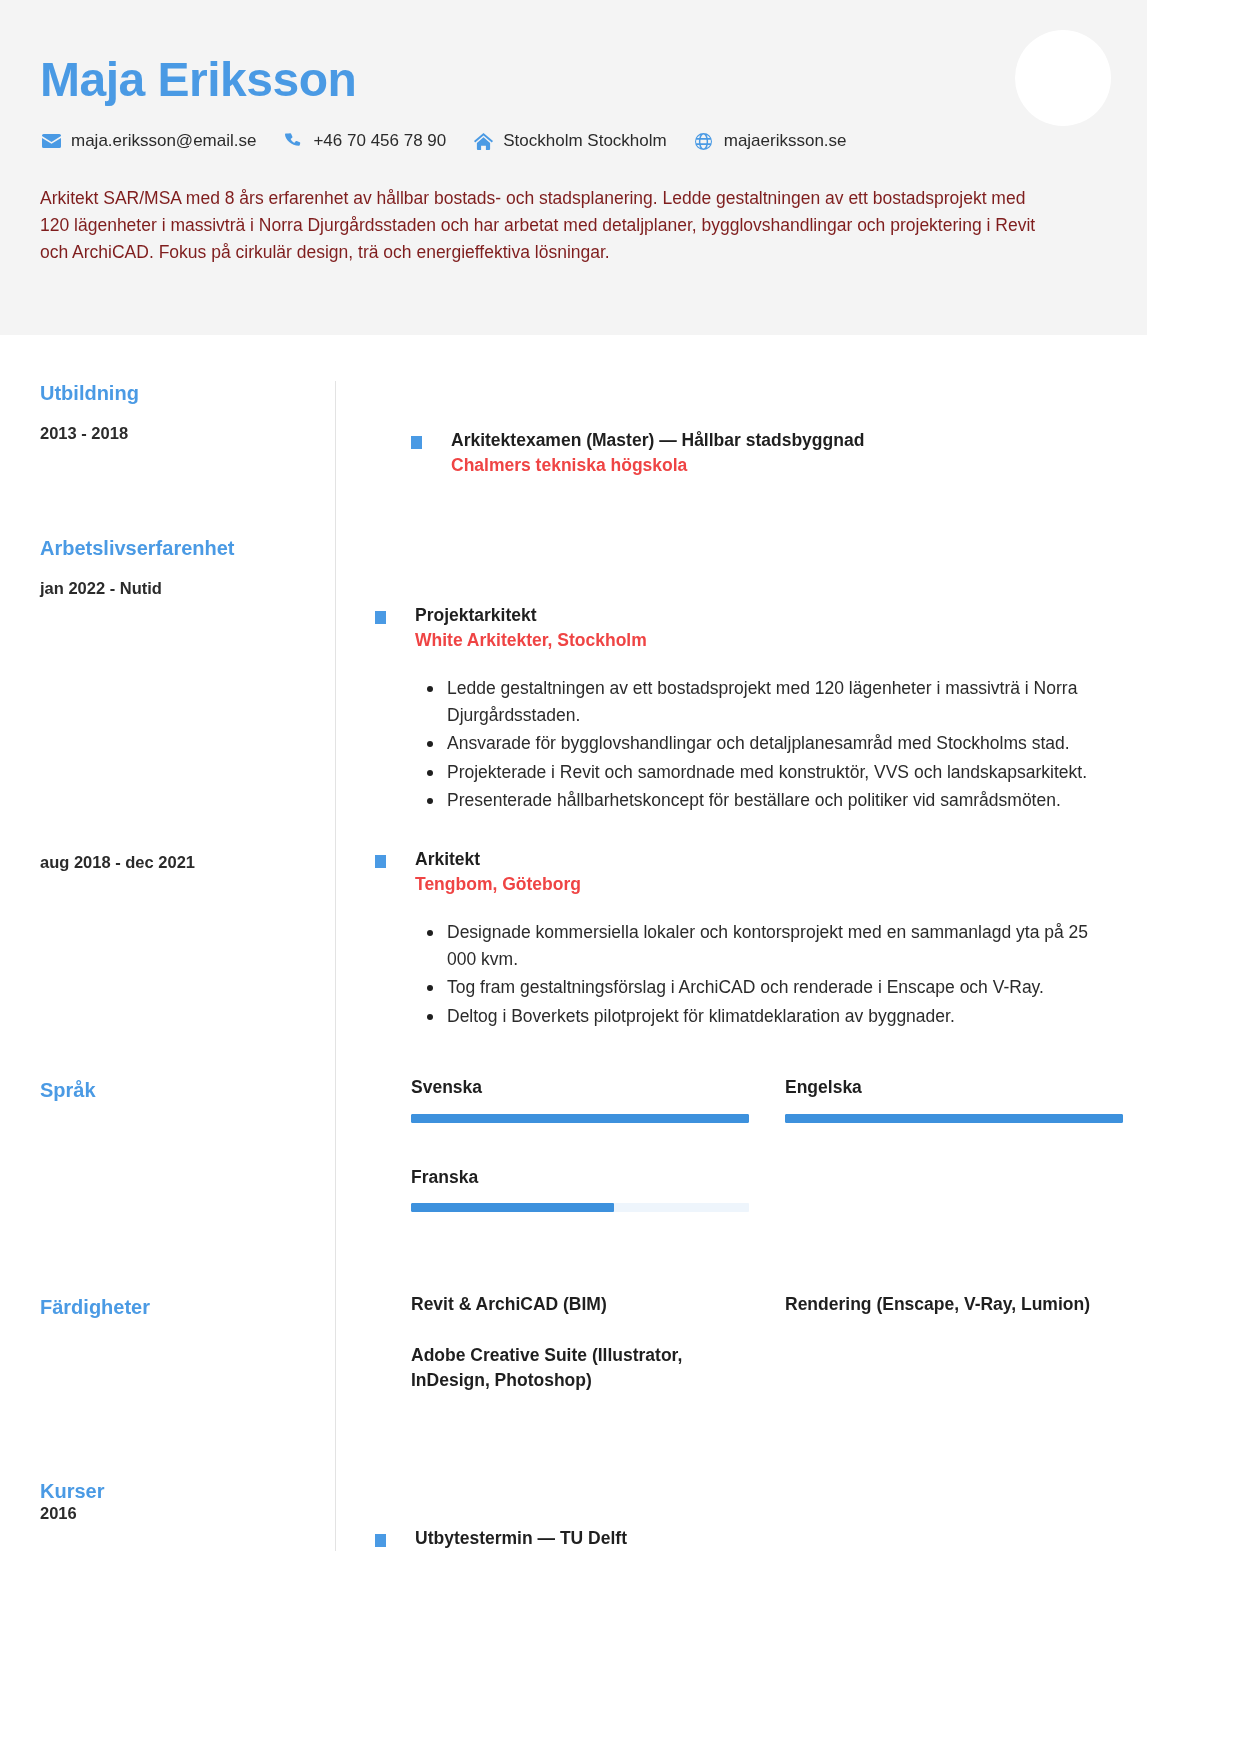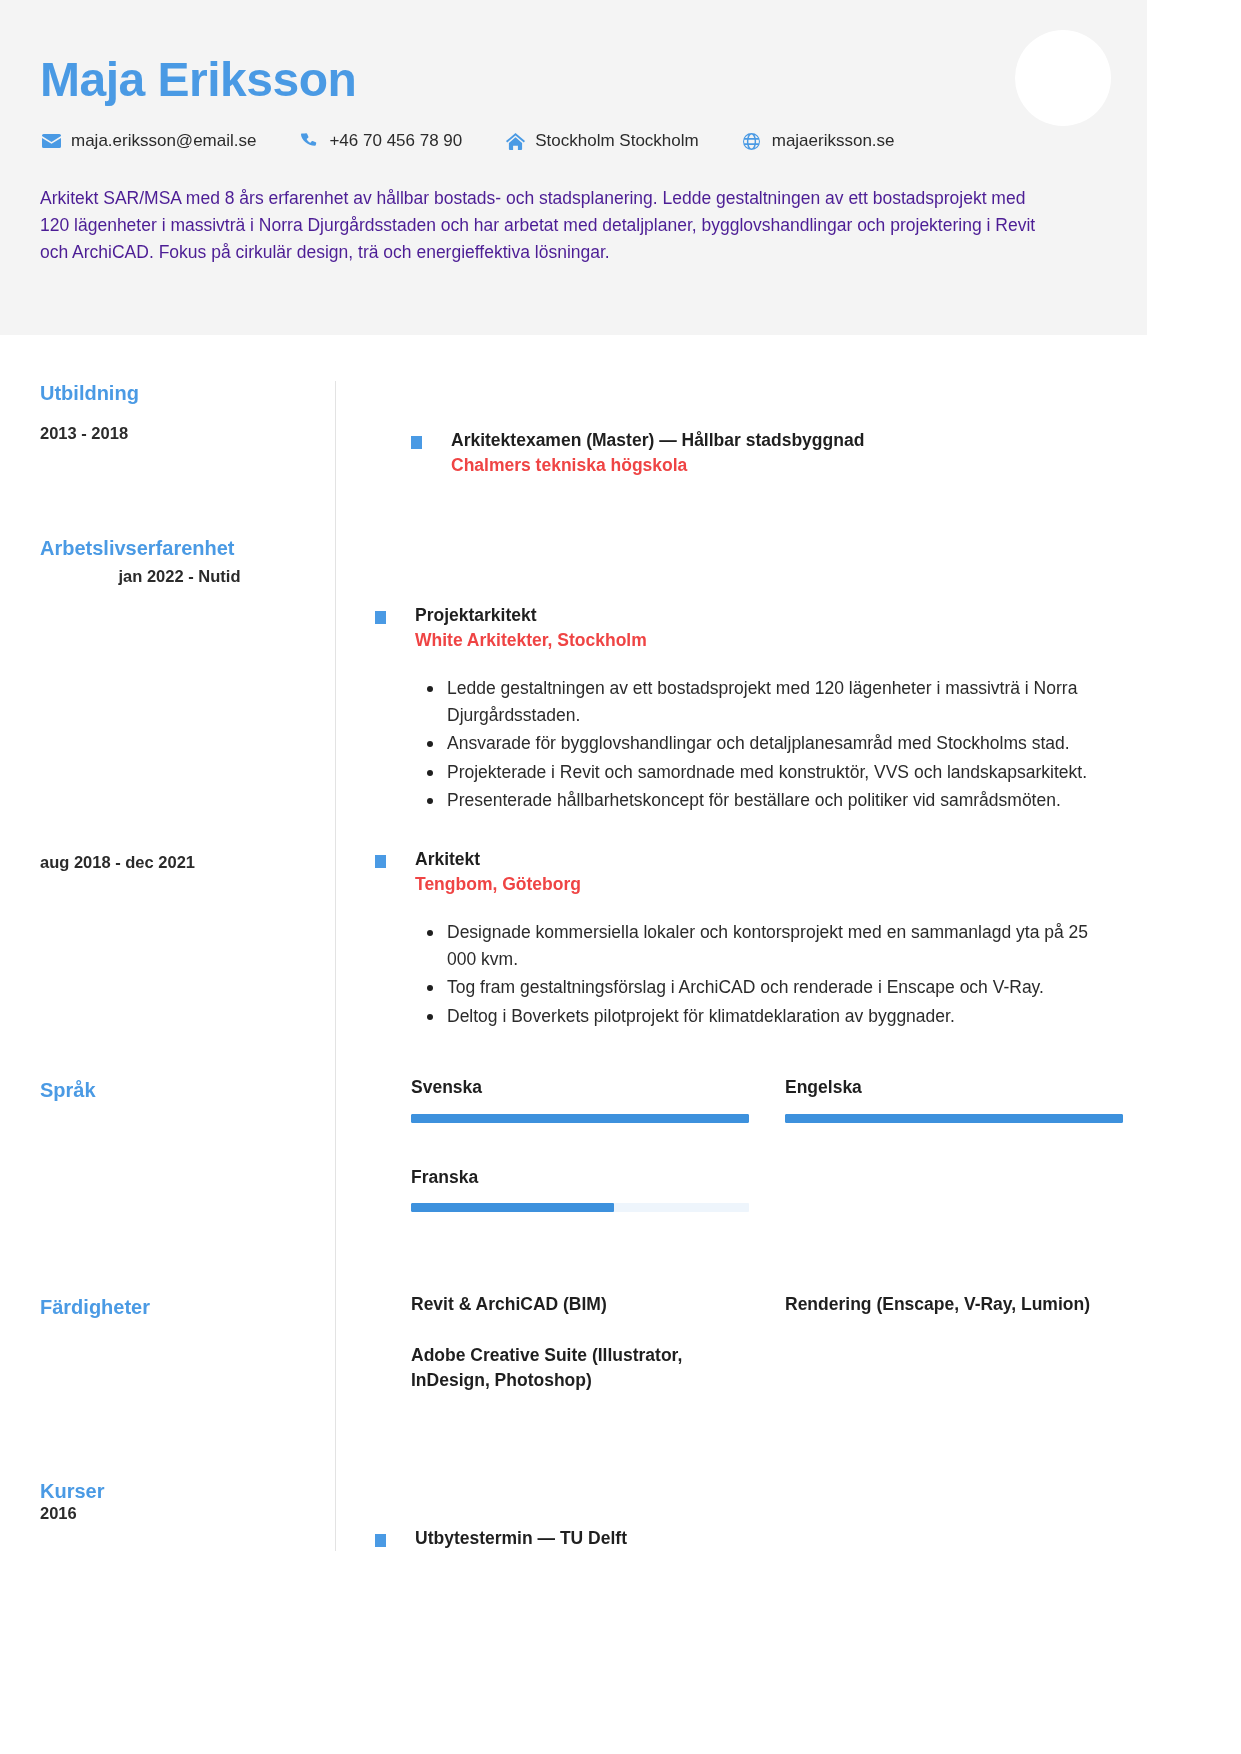--- a/index.html
+++ b/index.html
@@ -34,21 +34,21 @@
     color: #4a9ae4;
     letter-spacing: -0.5px;
     line-height: 1.15;
     margin-bottom: 24px;
   }
 
   .contact-row {
     display: flex;
     flex-wrap: wrap;
     align-items: center;
-    gap: 16px;
+    gap: 0px;
     margin-bottom: 34px;
   }
 
   .contact-item {
     display: flex;
     align-items: center;
     font-size: 17px;
     color: #2b2b2b;
     margin-right: 26px;
     white-space: nowrap;
@@ -62,21 +62,21 @@
     height: 20px;
     margin-right: 9px;
     color: #4a9ae4;
     flex: 0 0 auto;
   }
   .contact-item .ic svg { display: block; }
 
   .summary {
     font-size: 17.5px;
     line-height: 1.55;
-    color: #4c1d95;
+    color: #7f1d1d;
     max-width: 1010px;
   }
 
   .avatar {
     position: absolute;
     top: 30px;
     right: 36px;
     width: 96px;
     height: 96px;
     border-radius: 50%;
@@ -298,21 +298,21 @@
           <span class="marker"></span>
           <div class="entry-title">Arkitektexamen (Master) — Hållbar stadsbyggnad</div>
           <div class="entry-org">Chalmers tekniska högskola</div>
         </div>
       </div>
     </div>
 
     <div class="section sp-exp">
       <div class="col-left">
         <div class="section-title">Arbetslivserfarenhet</div>
-        <div class="date-label" style="margin-top:6px;text-align:center;">jan 2022 - Nutid</div>
+        <div class="date-label" style="margin-top:18px;">jan 2022 - Nutid</div>
       </div>
       <div class="col-right">
         <div class="entry" style="margin-top:68px;">
           <span class="marker"></span>
           <div class="entry-title">Projektarkitekt</div>
           <div class="entry-org">White Arkitekter, Stockholm</div>
           <ul class="bullets">
             <li>Ledde gestaltningen av ett bostadsprojekt med 120 lägenheter i massivträ i Norra Djurgårdsstaden.</li>
             <li>Ansvarade för bygglovshandlingar och detaljplanesamråd med Stockholms stad.</li>
             <li>Projekterade i Revit och samordnade med konstruktör, VVS och landskapsarkitekt.</li>

